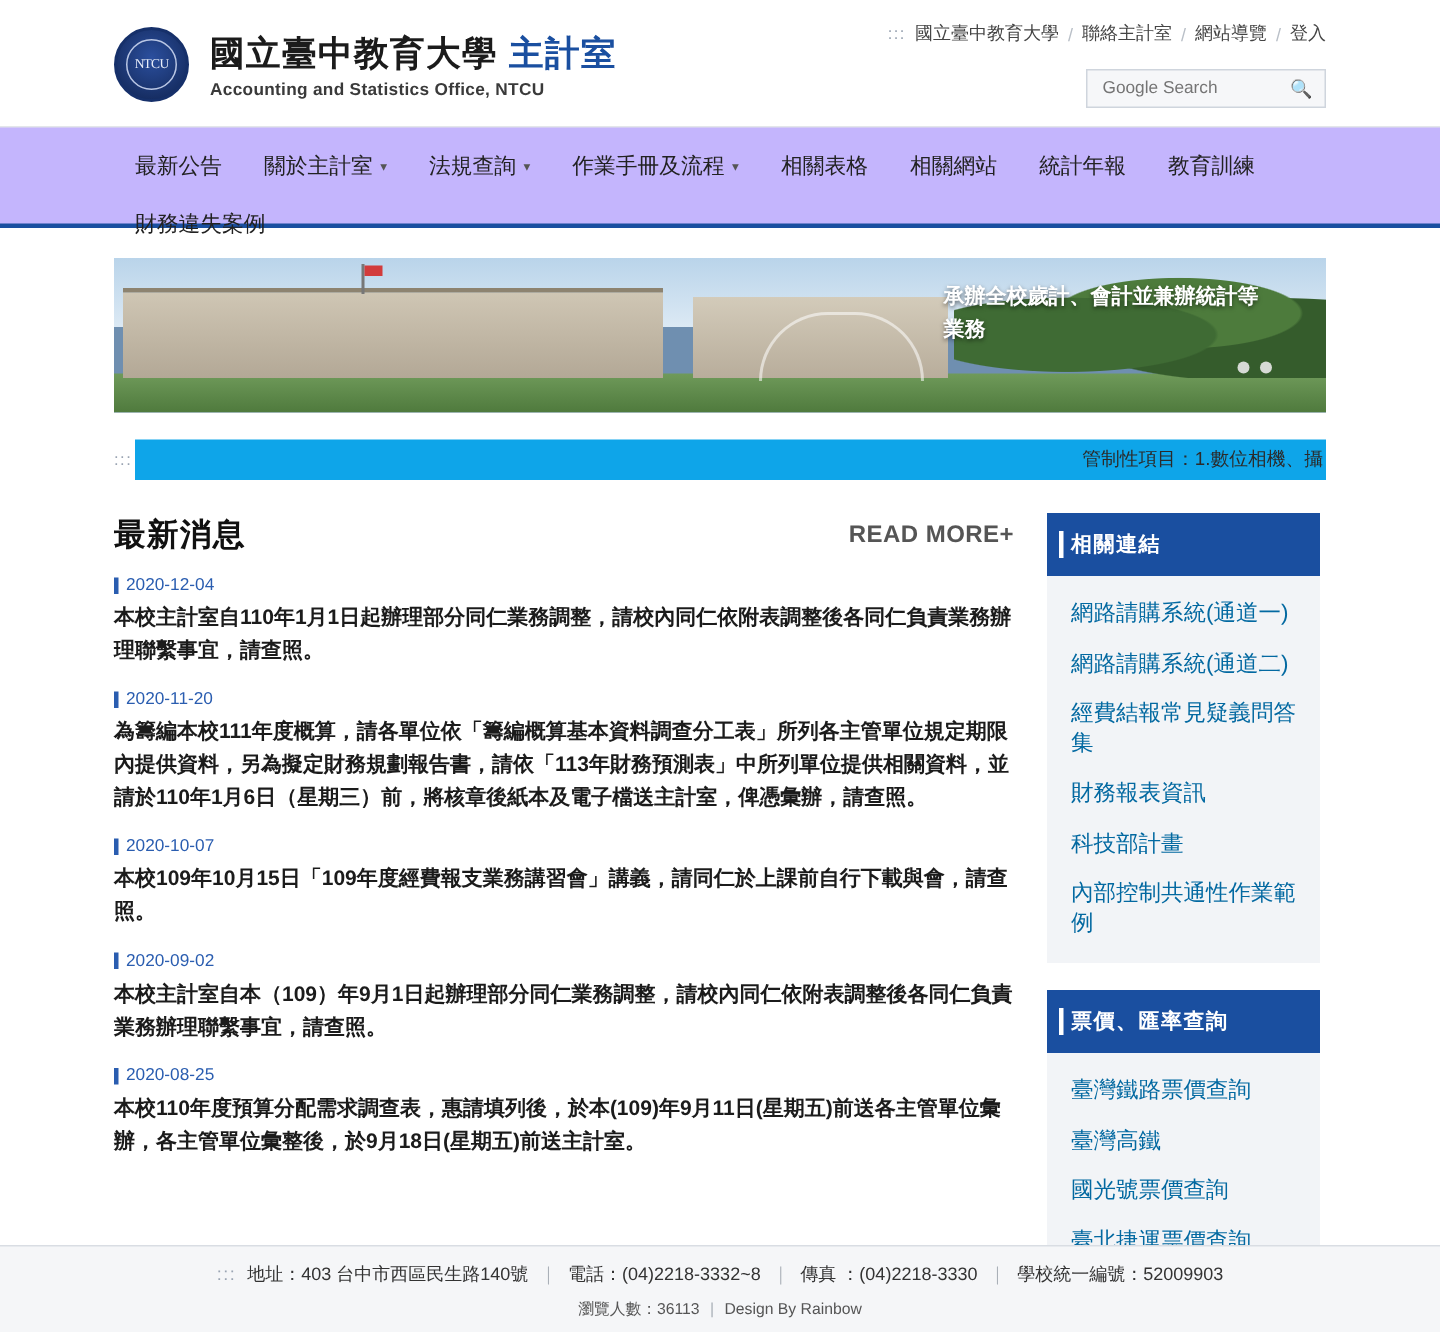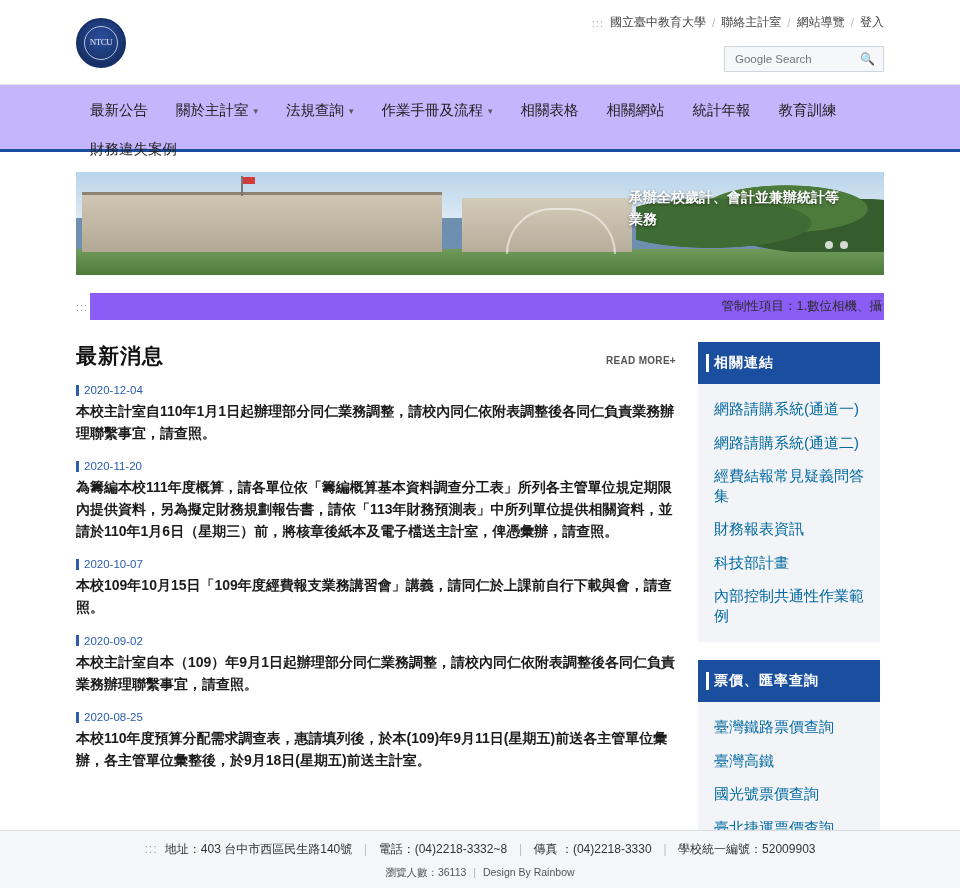--- a/index.html
+++ b/index.html
@@ -142,39 +142,39 @@
   }
 
   
   .marquee-row {
     margin: 18px 76px 0 76px; display: flex; align-items: center;
   }
   .marquee-row .lead-dots {
     color:#9aa4b2; font-size: 11px; letter-spacing: 1px; width: 14px;
   }
   .marquee {
-    flex: 1; height: 27px; background: #8b5cf6;
+    flex: 1; height: 27px; background: #0ea5e9;
     display: flex; align-items: center; justify-content: flex-end;
     overflow: hidden; font-size: 12.5px; color: #2b2b2b; padding-right: 0;
   }
   .marquee span { white-space: nowrap; padding-right: 2px; }
 
   
   .main {
     display: flex; padding: 22px 76px 0 76px; gap: 22px;
   }
   .col-left { width: 600px; }
   .col-right { width: 182px; }
 
   .news-head { display: flex; align-items: flex-end; }
   .news-title {
     font-size: 21px; font-weight: bold; color: #111; letter-spacing: 1px;
   }
   .read-more {
-    margin-left: auto; font-size: 10px; font-weight: bold; color: #555;
+    margin-left: auto; font-size: 16px; font-weight: bold; color: #555;
     letter-spacing: .3px; padding-bottom: 4px; cursor: pointer;
   }
 
   .news-list { margin-top: 14px; }
   .news-item { margin-bottom: 16px; }
   .news-date {
     font-size: 11.5px; color: #2a5db0; display: flex; align-items: center; gap: 5px;
     margin-bottom: 5px;
   }
   .news-date .bar {
@@ -216,20 +216,27 @@
 </style>
 </head>
 <body>
 
 <div class="page">
 
   <div class="topbar">
     <div class="logo-wrap">
       <div class="crest">
         <span class="crest-inner">NTCU</span>
+      </div>
+      <div class="titles">
+        <div class="title-cn">
+          <span>國立臺中教育大學</span>
+          <span class="accent">主計室</span>
+        </div>
+        <div class="title-en">Accounting and Statistics Office, NTCU</div>
       </div>
     </div>
 
     <div class="utility">
       <span class="dots">:::</span>
       <a>國立臺中教育大學</a>
       <span class="sep">/</span>
       <a>聯絡主計室</a>
       <span class="sep">/</span>
       <a>網站導覽</a>

